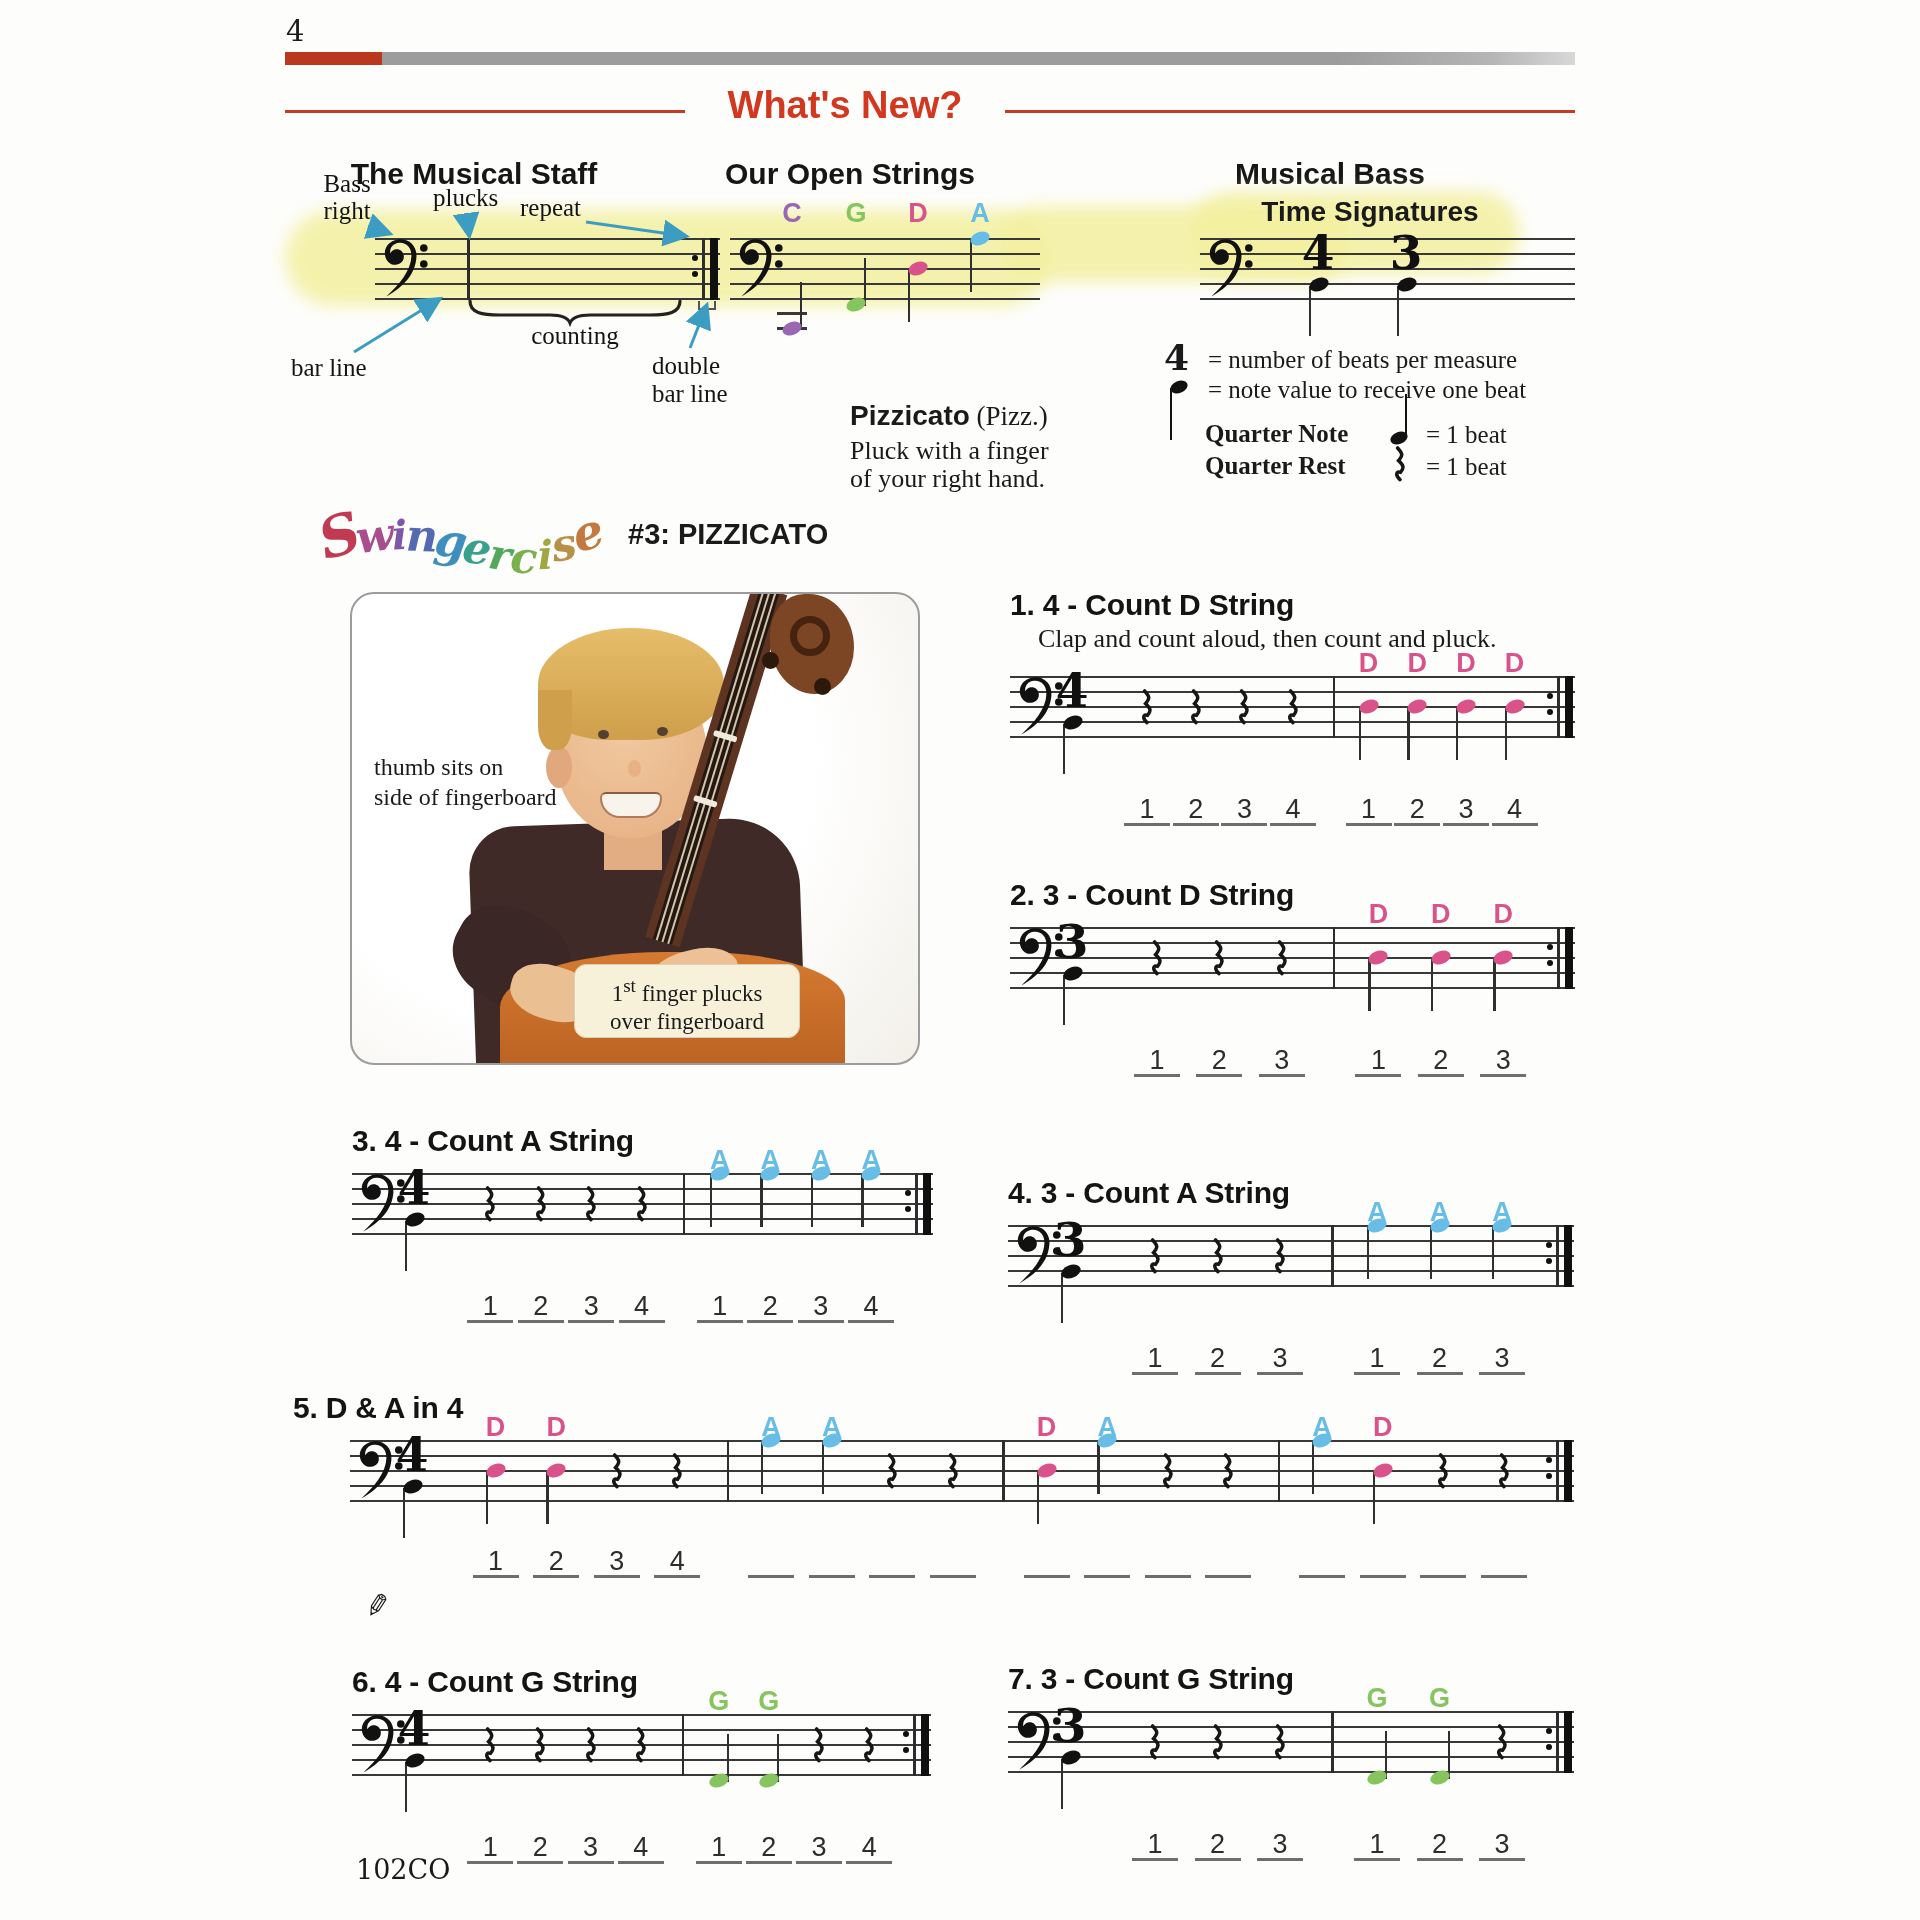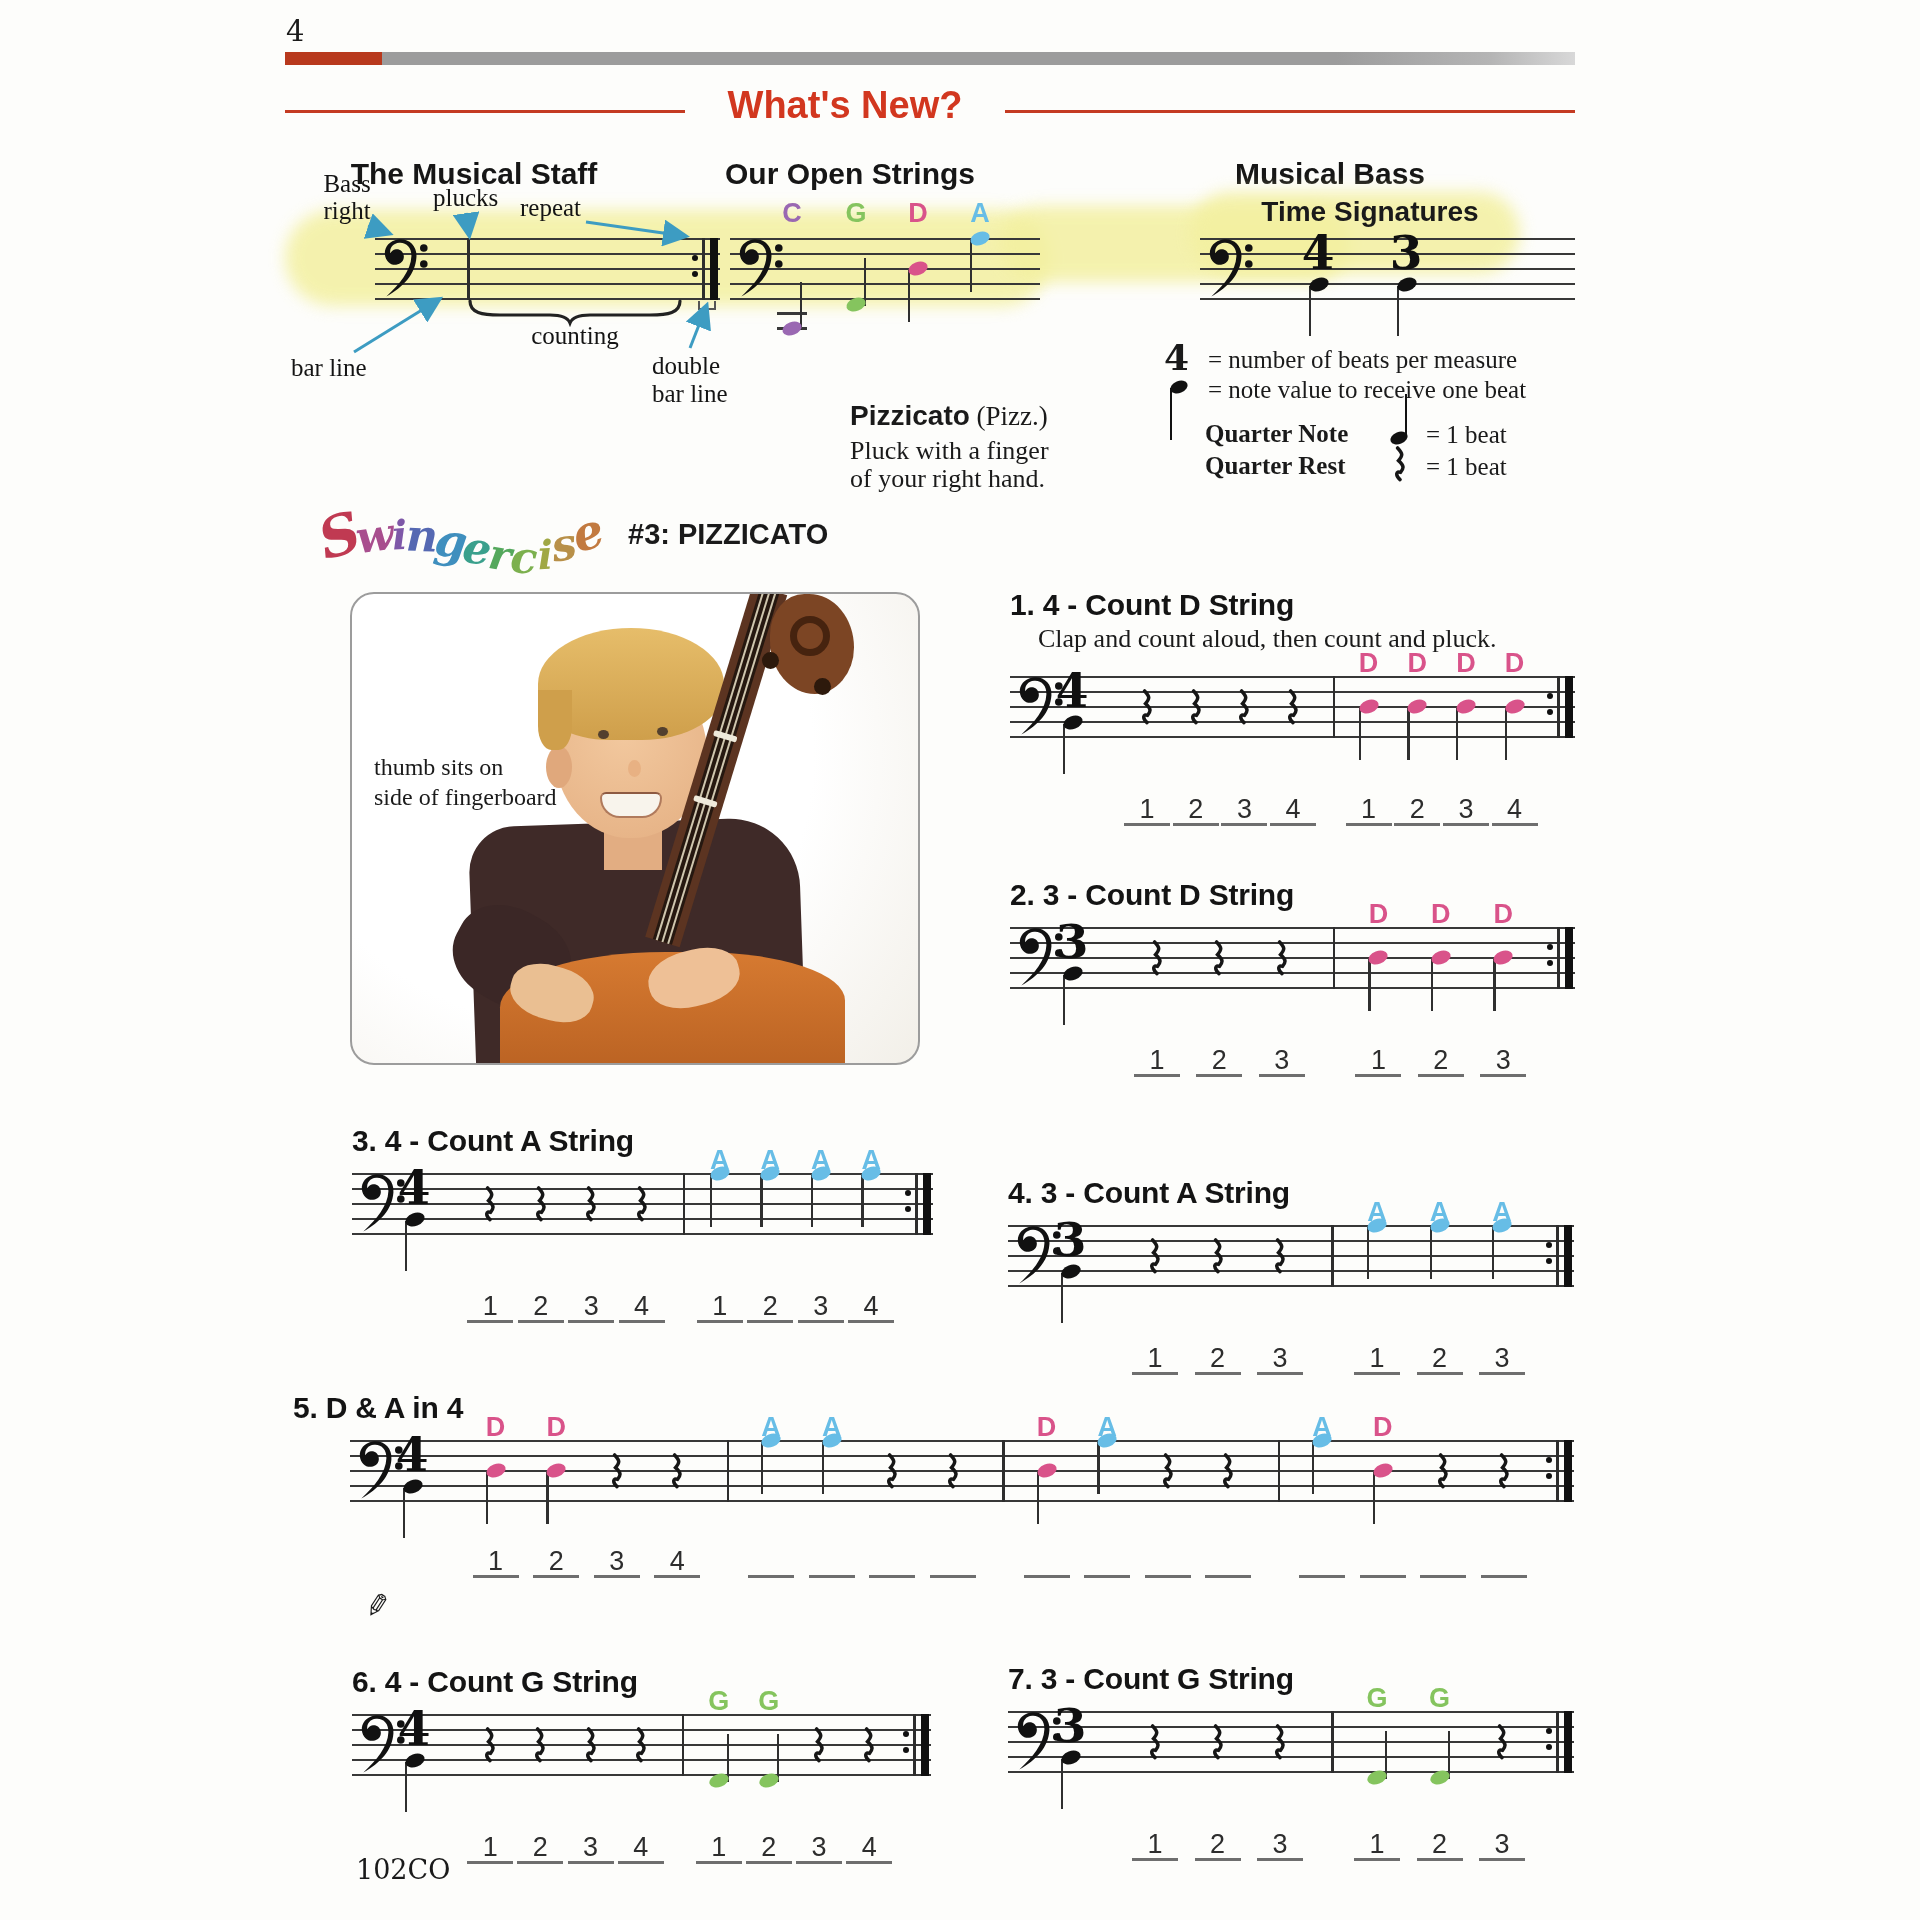--- a/index.html
+++ b/index.html
@@ -248,20 +248,24 @@
     </div>
     <div class="p-scroll"></div>
     <div class="p-curl"></div>
     <div class="p-peg" style="left:410px;top:58px"></div>
     <div class="p-peg" style="left:462px;top:84px"></div>
     <div class="p-cbody"></div>
     <div class="p-hand1"></div>
     <div class="p-hand2"></div>
     <span class="p-cap" style="left:22px;top:160px">thumb sits on</span>
     <span class="p-cap" style="left:22px;top:190px">side of fingerboard</span>
+    <div class="p-fingerbox" style="position:absolute">
+      <span>1</span><sup>st</sup><span> finger plucks</span><br>
+      <span>over fingerboard</span>
+    </div>
   </div>
 
   <span class="plate">102CO</span>
 <div class="ltr" style="left: 777px; top: 198px; color: rgb(154, 104, 178);">C</div>
     <div class="ltr" style="left: 841px; top: 198px; color: rgb(133, 196, 94);">G</div>
     <div class="ltr" style="left: 903px; top: 198px; color: rgb(217, 83, 138);">D</div>
     <div class="ltr" style="left: 965px; top: 198px; color: rgb(103, 189, 230);">A</div>
     <div class="ex" style="left: 1010px; top: 588px; width: 565px; height: 230px;">
       <h3>1. 4 - Count D String</h3>
       <div class="exsub" style="left: 28px; top: 36px;">Clap and count aloud, then count and pluck.</div>

